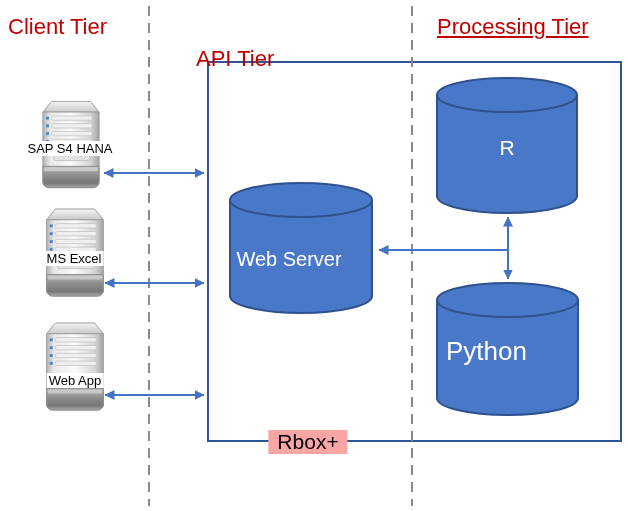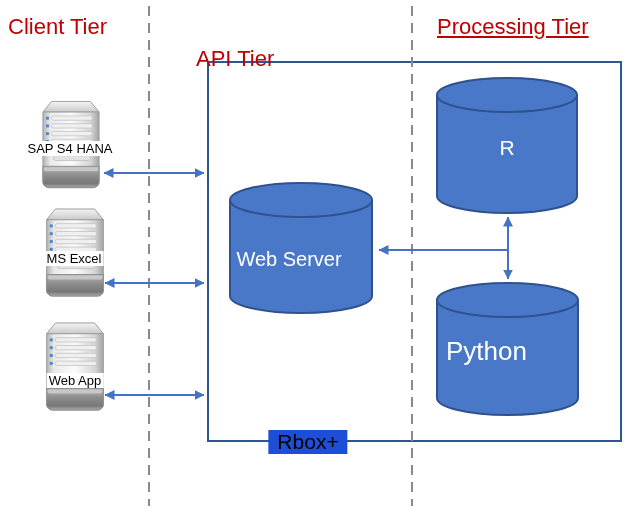--- a/index.html
+++ b/index.html
@@ -14,21 +14,21 @@
   .tier-title.client{left:8px;}
   .tier-title.api{left:196px;margin-top:32px;}
   .tier-title.processing{left:437px;text-decoration:underline;}
 
   .rbox{
     position:absolute;left:207px;top:61px;width:411px;height:377px;
     border:2px solid #2F5597;z-index:1;background:transparent;
   }
   .box-label{
     position:absolute;left:308px;top:430px;transform:translateX(-50%);
-    background:#1d4ed8;padding:0 9px;font-size:21px;color:#000000;
+    background:#fca5a5;padding:0 9px;font-size:21px;color:#000000;
     white-space:nowrap;z-index:5;
   }
 
   .cyl{position:absolute;z-index:2;}
   .cyl-label{
     position:absolute;color:#ffffff;text-align:center;z-index:3;
     white-space:nowrap;
   }
   .cyl-label.webserver{left:230px;top:248px;width:118px;font-size:20px;}
   .cyl-label.r{left:437px;top:136px;width:140px;font-size:21px;}

